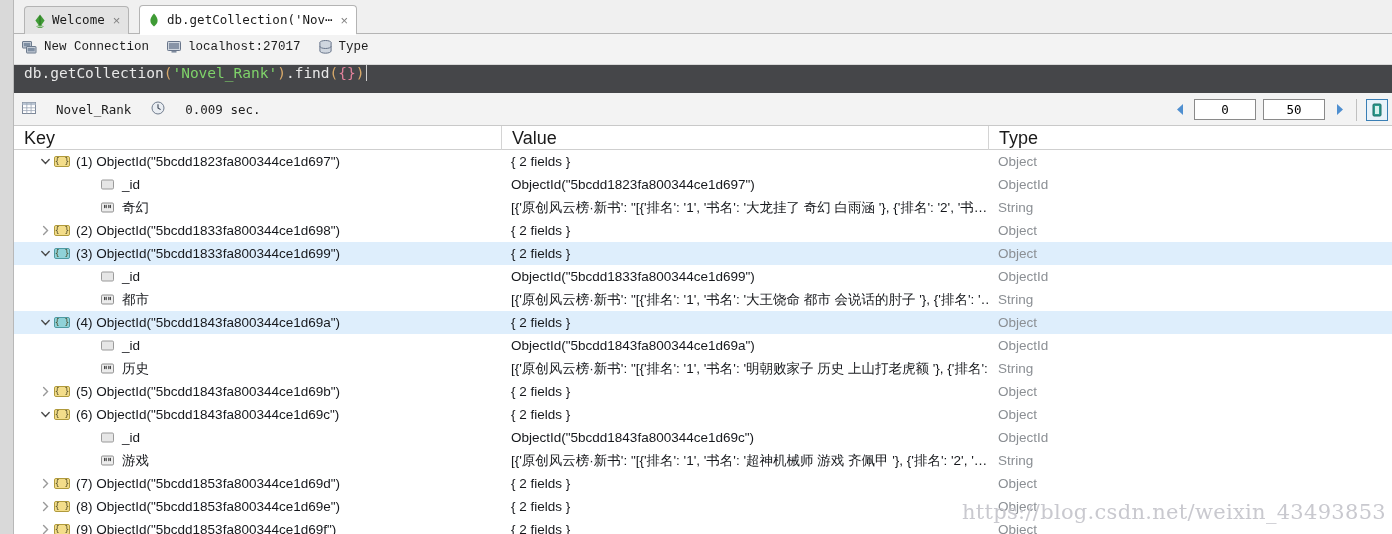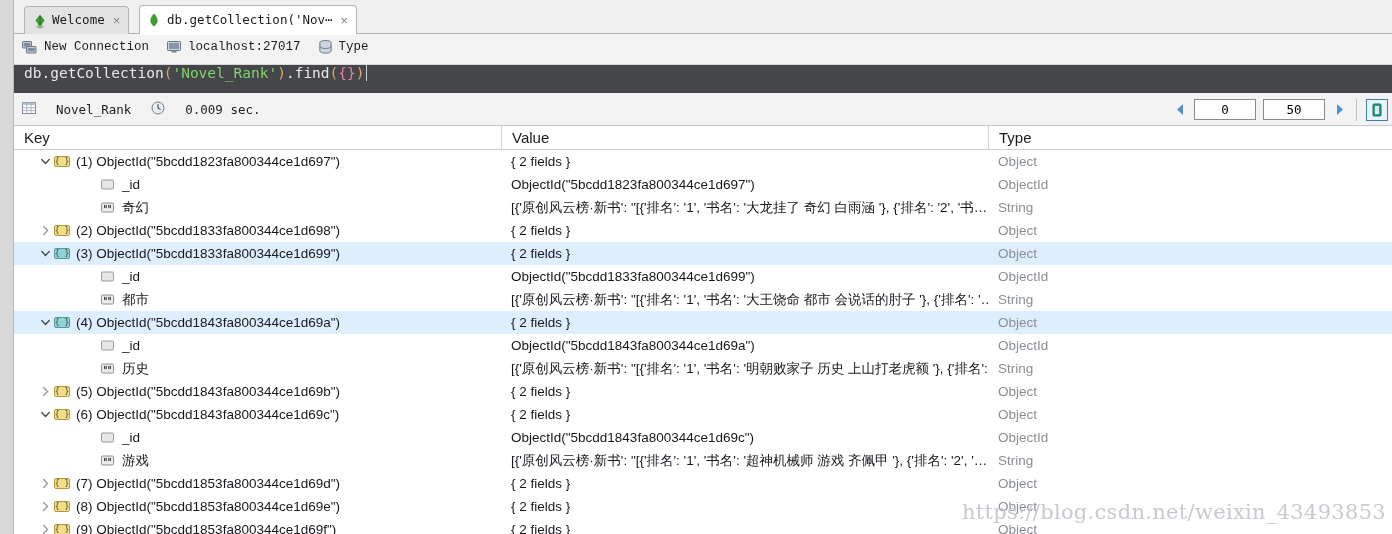--- a/index.html
+++ b/index.html
@@ -124,21 +124,21 @@
   
   .table-head {
     position: absolute; left: 14px; top: 126px; right: 0; height: 24px;
     background: #ffffff;
     border-bottom: 1px solid #cfcfcf;
   }
   .col-key   { position: absolute; left: 0;    width: 487px; }
   .col-value { position: absolute; left: 487px; width: 487px; }
   .col-type  { position: absolute; left: 974px; right: 0; }
   .th {
-    font-size: 15px; color: #1a1a1a; line-height: 24px;
+    font-size: 18px; color: #1a1a1a; line-height: 24px;
     padding-left: 10px; white-space: nowrap;
   }
   .col-value .th, .col-type .th { border-left: 1px solid #d4d4d4; }
 
   .table-body {
     position: absolute; left: 14px; top: 150px; right: 0; bottom: 0;
     overflow: hidden; background: #fff;
   }
   .row {
     position: relative; height: 23px; width: 100%;

